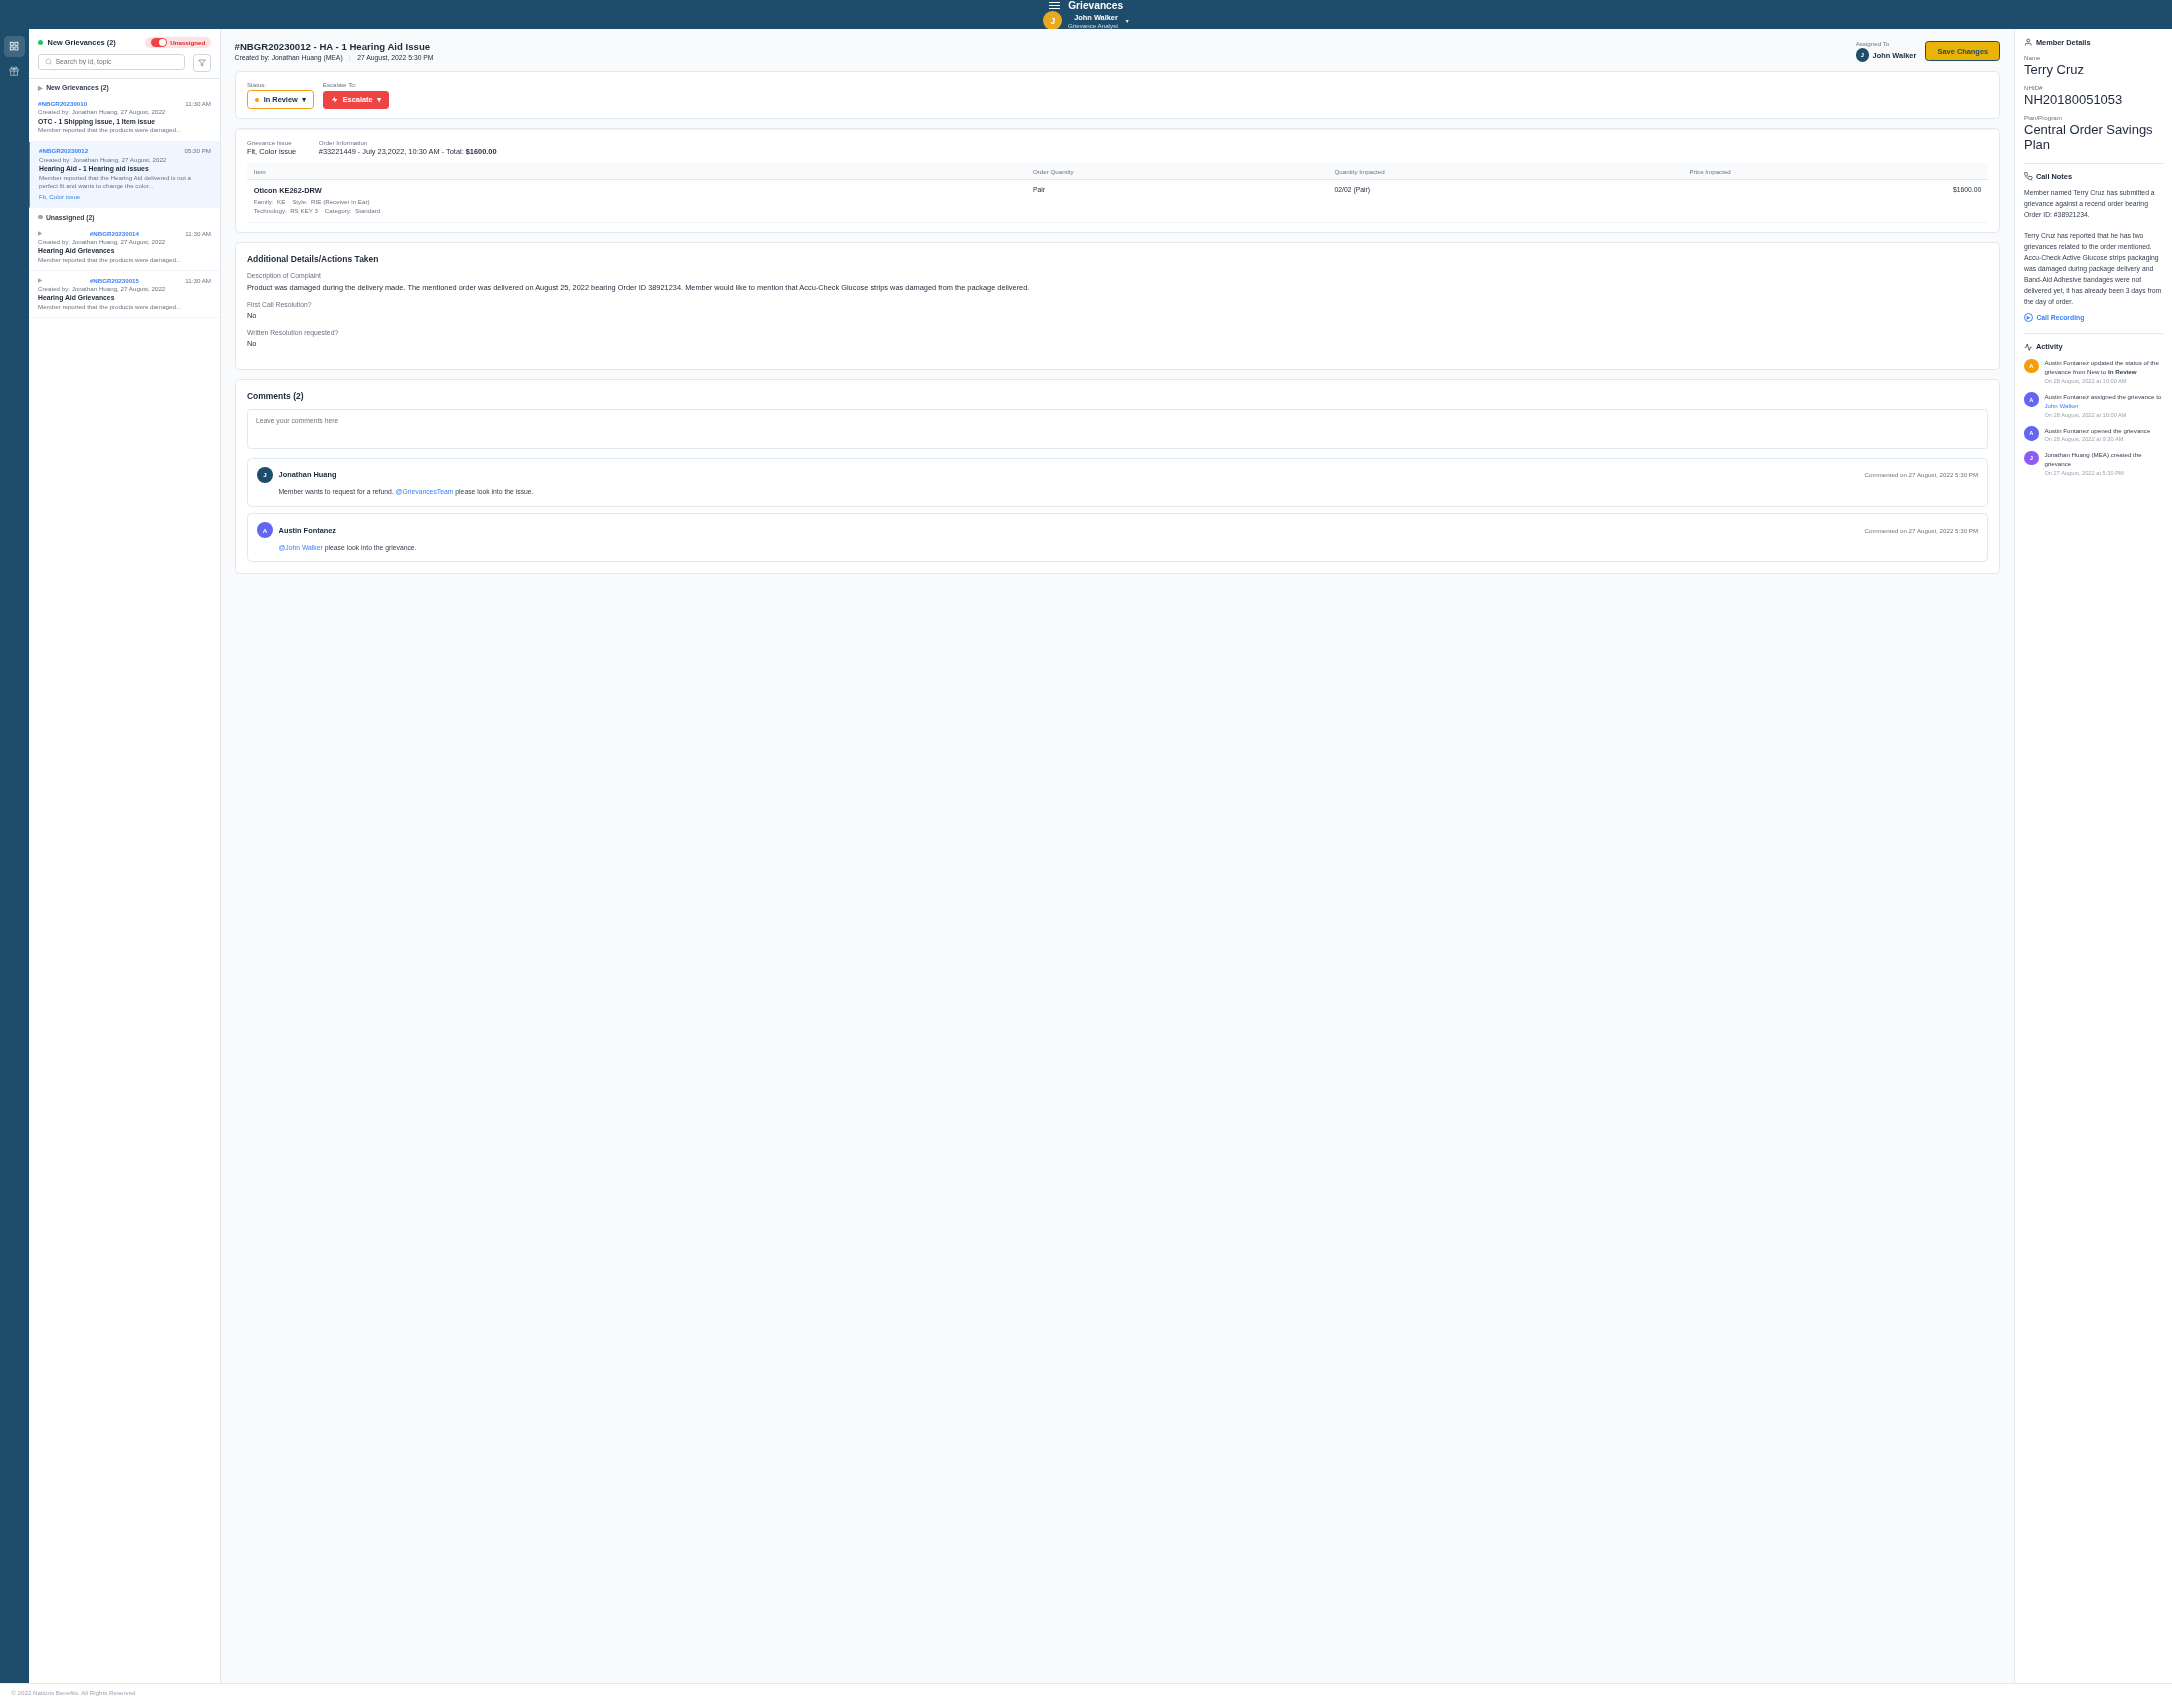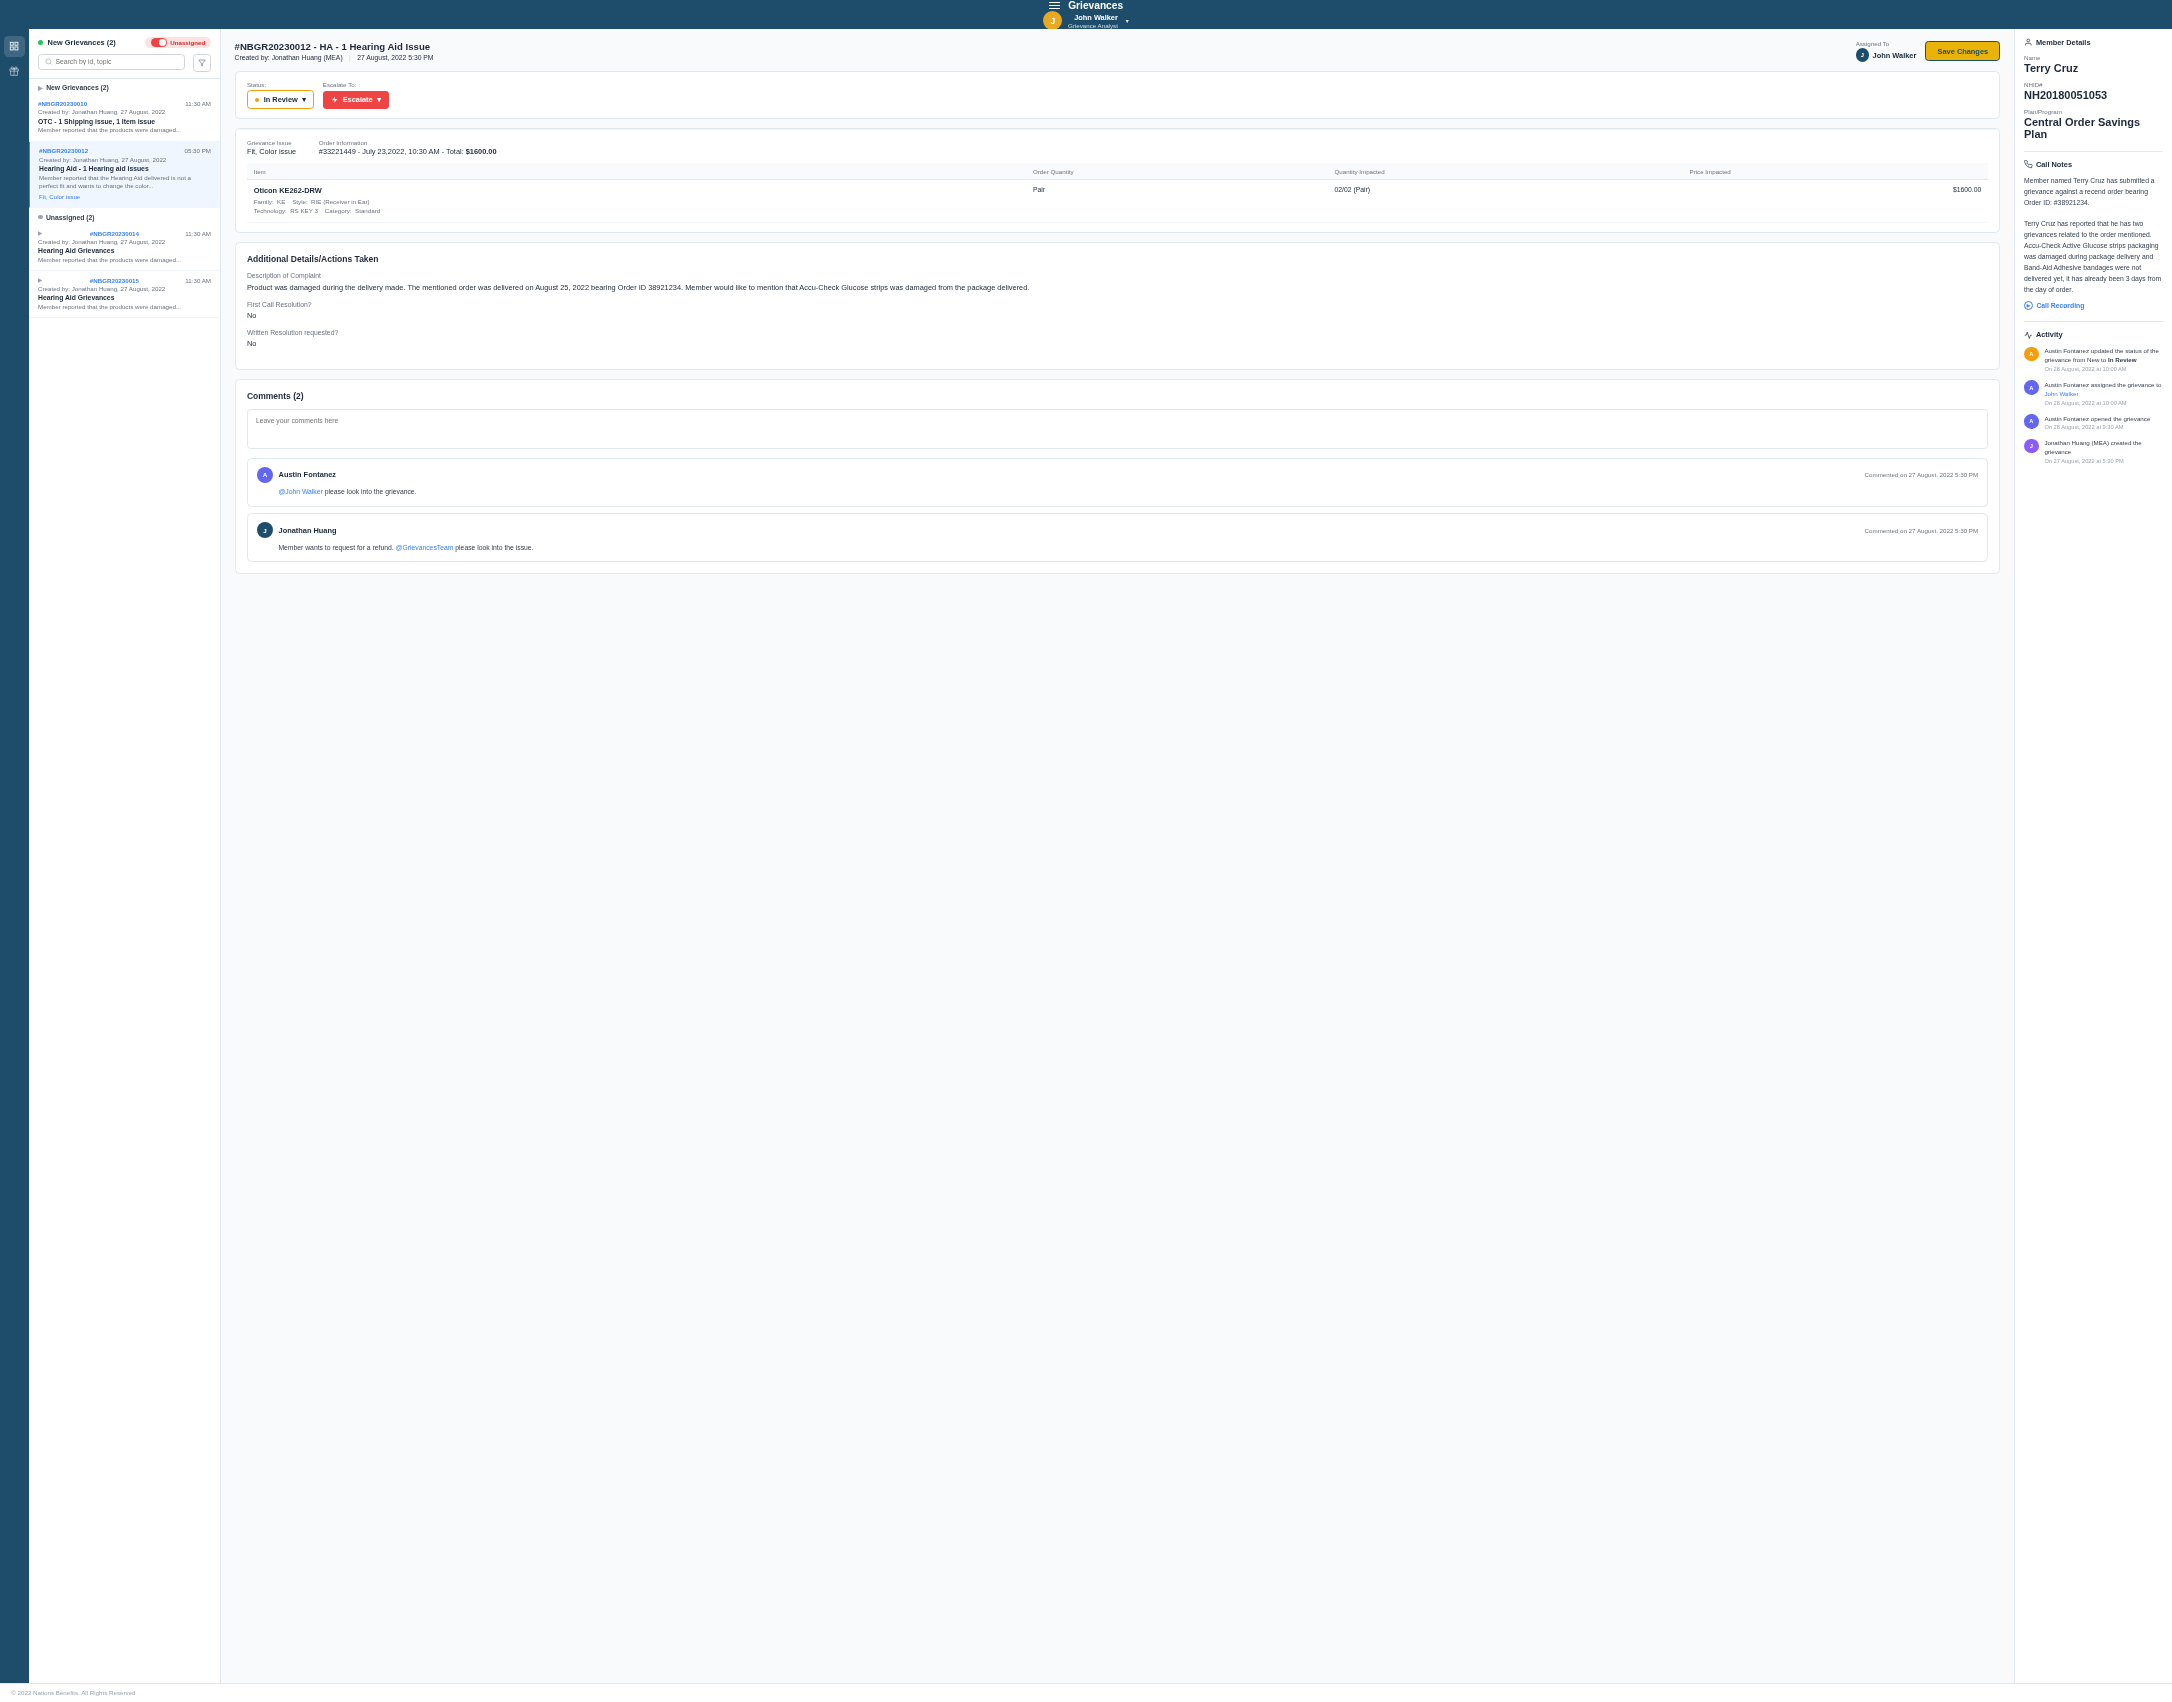--- a/index.html
+++ b/index.html
@@ -229,21 +229,21 @@
       padding: 9px;
       flex-shrink: 0;
     }
     .panel-section { margin-bottom: 11.3px; }
     .panel-section-title {
       font-size: 7.4px; font-weight: 700; color: #1e293b; margin-bottom: 6.8px;
       display: flex; align-items: center; gap: 3.4px;
     }
     .panel-field { margin-bottom: 6.8px; }
     .panel-field-label { font-size: 6.2px; color: #6b7280; margin-bottom: 1.1px; }
-    .panel-field-value { font-size: 11px; color: #1e293b; font-weight: 700; }
+    .panel-field-value { font-size: 13px; color: #1e293b; font-weight: 400; }
     .divider { border: none; border-top: 0.6px solid #e2e8f0; margin: 8px 0; }
     .call-notes-text { font-size: 6.8px; color: #374151; line-height: 1.6; }
     .call-recording-btn {
       display: flex; align-items: center; gap: 3.4px;
       color: #3b82f6; font-size: 6.8px; font-weight: 600; cursor: pointer;
       background: none; border: none; padding: 0; margin-top: 5.7px;
     }
     .play-icon { width: 9px; height: 9px; border-radius: 50%; border: 0.8px solid #3b82f6; display: flex; align-items: center; justify-content: center; font-size: 4.5px; }
 
     
@@ -484,38 +484,38 @@
     </div>
 
     <div class="card">
       <div class="comments-section">
         <div class="section-title">Comments (2)</div>
         <textarea class="comment-input" placeholder="Leave your comments here" style=""></textarea>
 
         
         <div class="comment-item">
           <div class="comment-header">
+            <div class="comment-avatar" style="background:#1e4d6b;">J</div>
+            <span class="comment-author">Jonathan Huang</span>
+            <span class="comment-time">Commented on 27 August, 2022  5:30 PM</span>
+          </div>
+          <div class="comment-text">
+            Member wants to request for a refund. <a class="comment-link">@GrievancesTeam</a> please look into the issue.
+          </div>
+        </div>
+
+        
+        <div class="comment-item">
+          <div class="comment-header">
             <div class="comment-avatar" style="background:#6366f1;">A</div>
             <span class="comment-author">Austin Fontanez</span>
             <span class="comment-time">Commented on 27 August, 2022  5:30 PM</span>
           </div>
           <div class="comment-text">
             <a class="comment-link">@John Walker</a> please look into the grievance.
-          </div>
-        </div>
-
-        
-        <div class="comment-item">
-          <div class="comment-header">
-            <div class="comment-avatar" style="background:#1e4d6b;">J</div>
-            <span class="comment-author">Jonathan Huang</span>
-            <span class="comment-time">Commented on 27 August, 2022  5:30 PM</span>
-          </div>
-          <div class="comment-text">
-            Member wants to request for a refund. <a class="comment-link">@GrievancesTeam</a> please look into the issue.
           </div>
         </div>
       </div>
     </div>
   </div>
 
   <aside class="right-panel">
 
     <div class="panel-section">
       <div class="panel-section-title">

